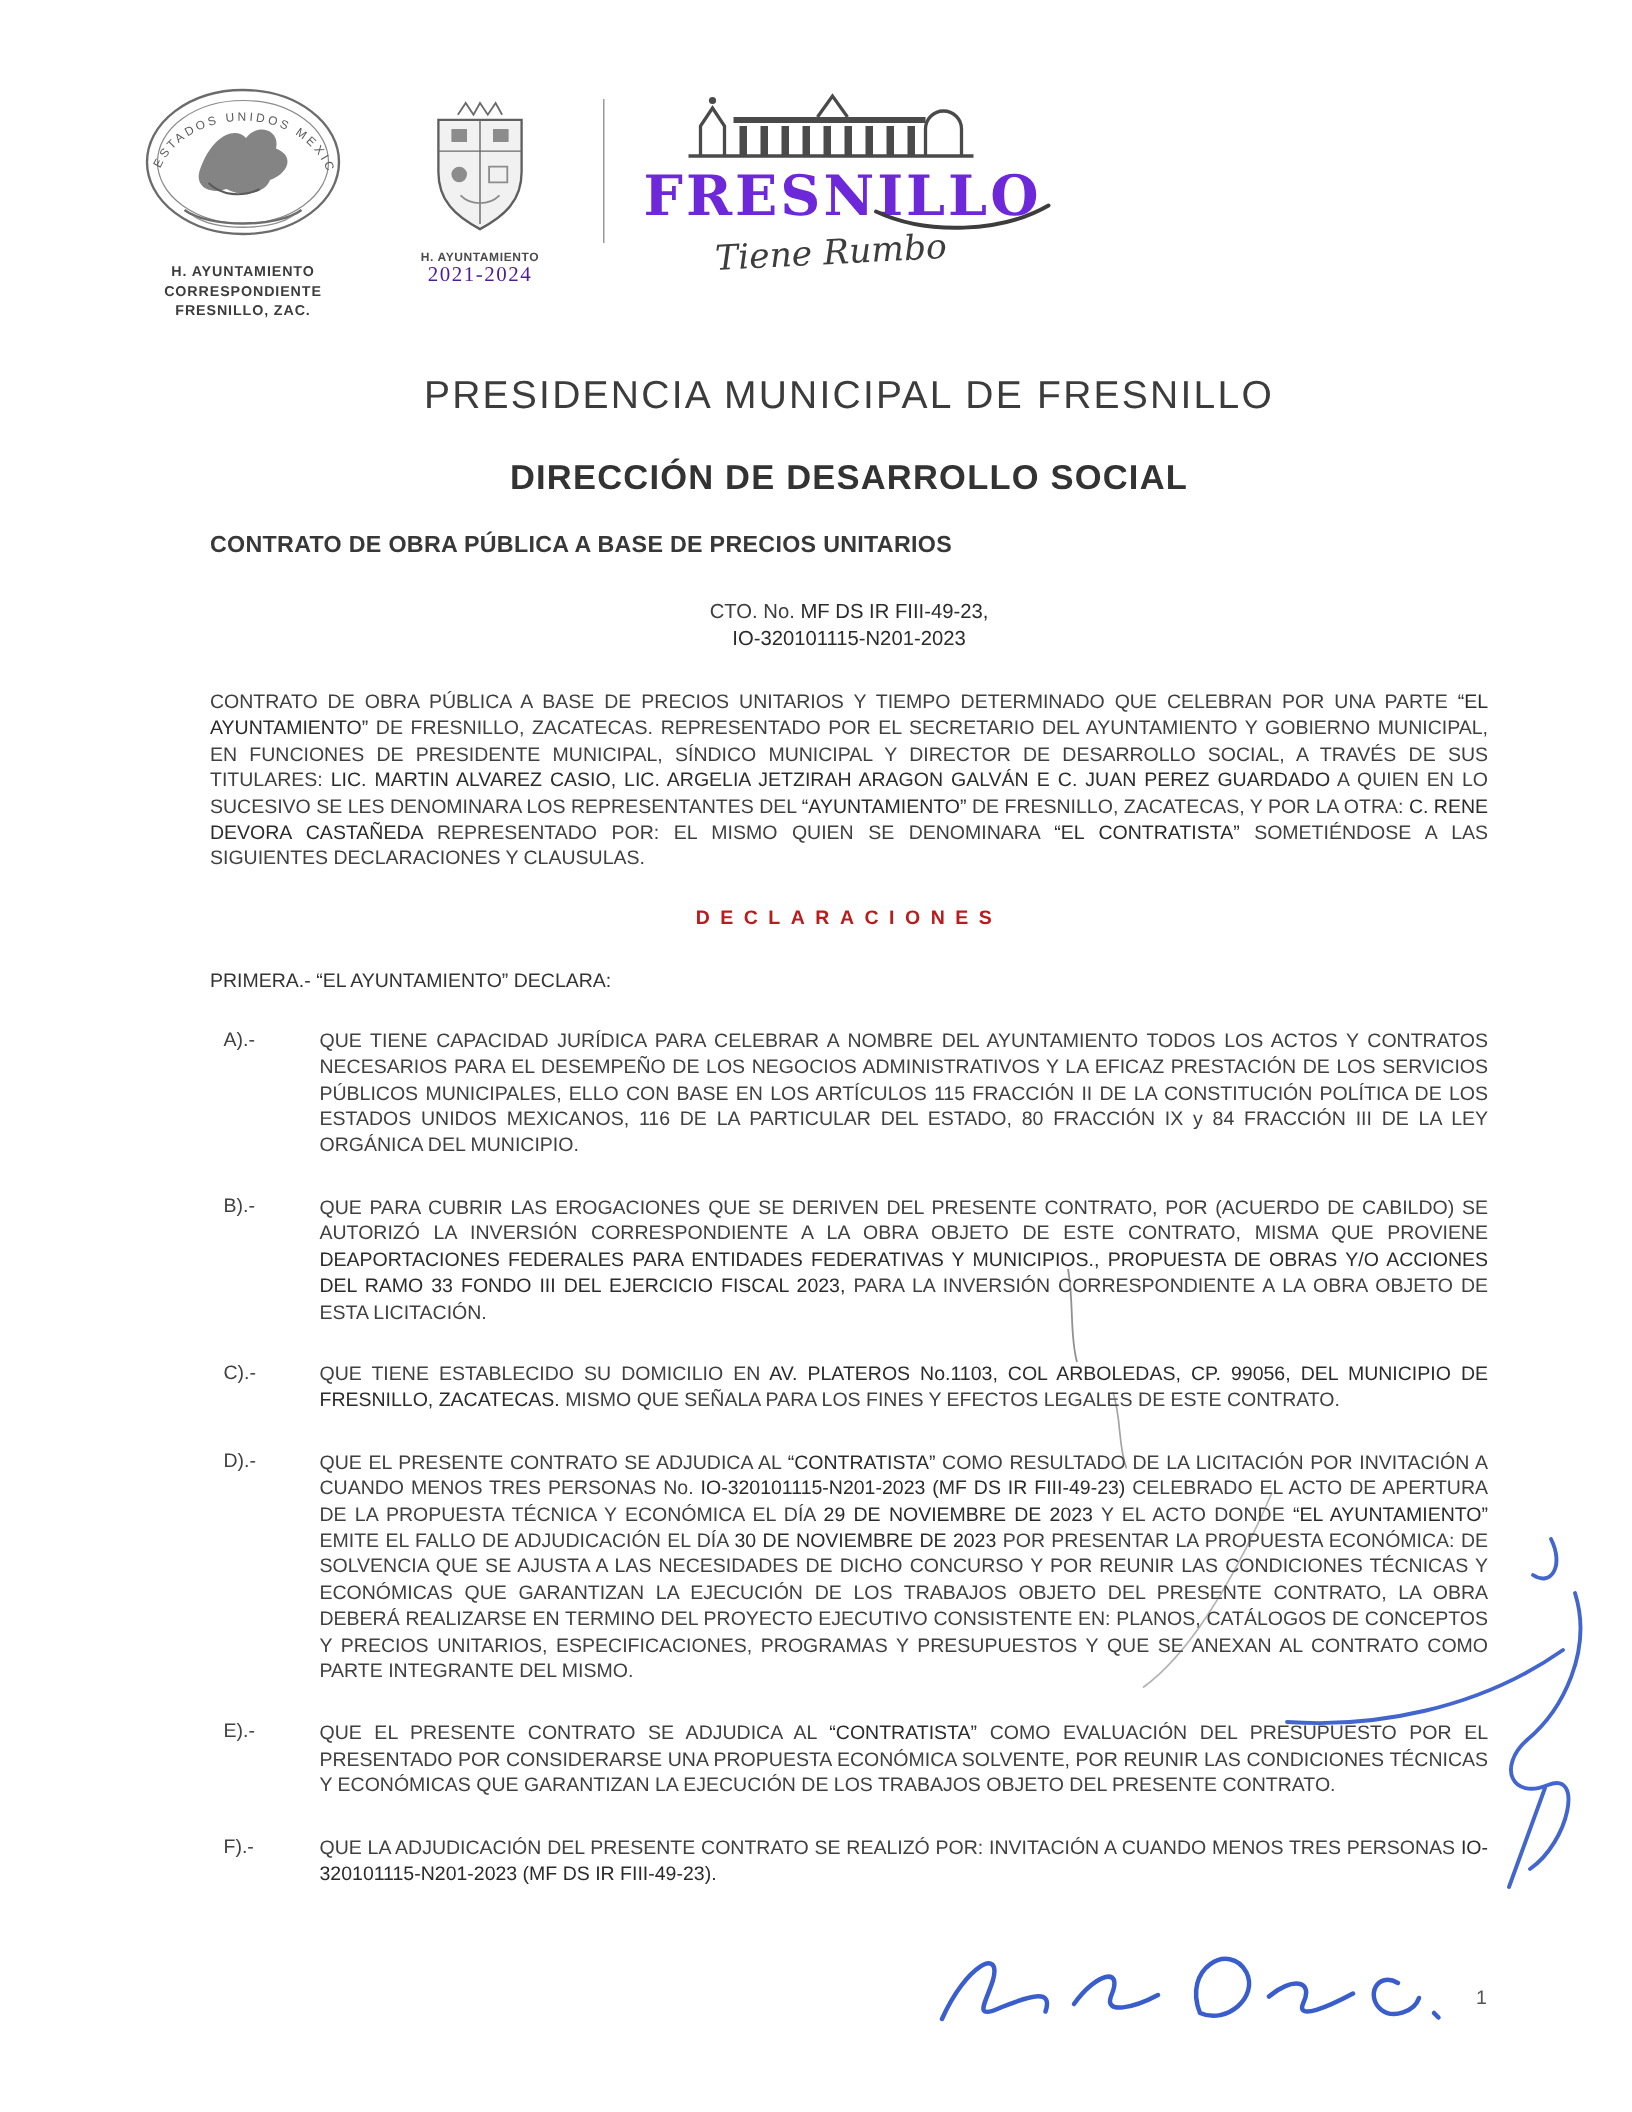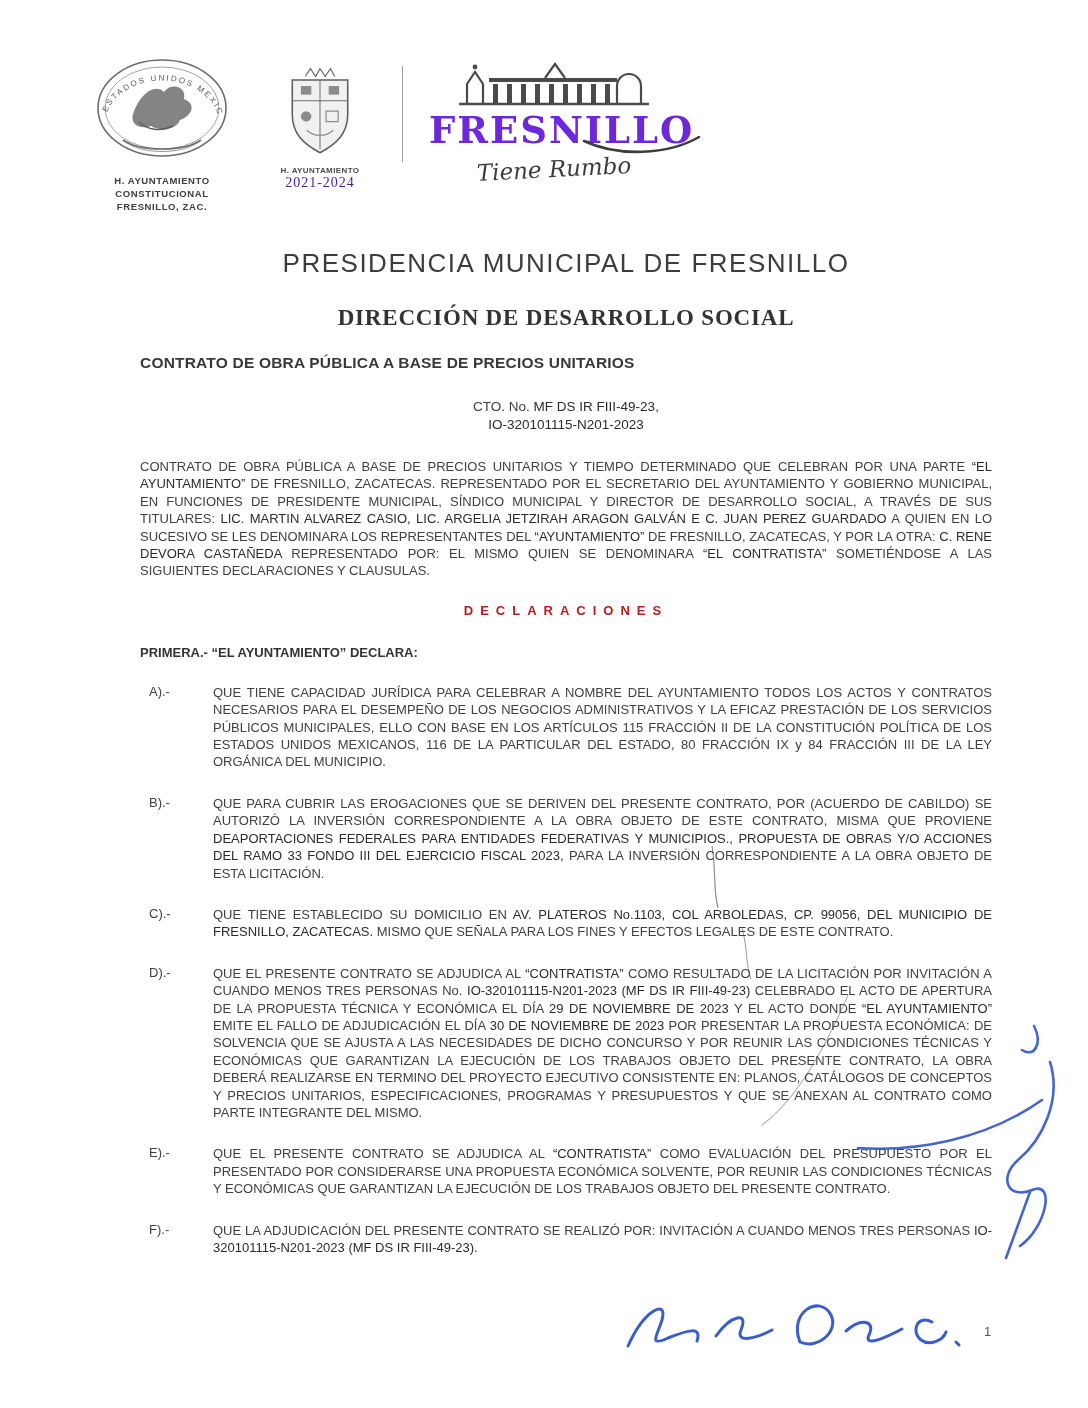--- a/index.html
+++ b/index.html
@@ -28,26 +28,26 @@
   }
   .brand-swoosh{position:absolute;right:-8px;bottom:-9px;}
   .brand-tagline{
     margin-top:6px;
     font-family:"DejaVu Serif","Liberation Serif",serif;
     font-style:italic;font-size:23px;color:#3d3d3d;transform:rotate(-3deg);
   }
   
   .content{position:absolute;top:248px;left:140px;width:852px;}
   .title-main{margin:0;font-size:26px;font-weight:normal;letter-spacing:1.5px;text-align:center;color:#3c3c3c;}
-  .title-sub{margin:26px 0 0 0;font-size:23px;font-weight:bold;letter-spacing:.8px;text-align:center;color:#333333;font-family:Liberation Serif, serif;}
+  .title-sub{margin:26px 0 0 0;font-size:23px;font-weight:bold;letter-spacing:.8px;text-align:center;color:#333333;}
   .title-contract{margin:23px 0 0 0;font-size:15.5px;font-weight:bold;letter-spacing:.2px;text-align:left;color:#383838;}
   .ref-block{margin-top:26px;text-align:center;font-size:13.5px;line-height:17.5px;color:#3f3f3f;}
   .intro{margin:25px 0 0 0;font-size:13px;line-height:17.4px;text-align:justify;}
   .declaraciones{margin-top:23px;text-align:center;font-weight:bold;font-size:13px;letter-spacing:7px;color:#b91c1c;}
-  .primera{margin-top:27px;font-weight:bold;font-size:13px;color:#333;}
+  .primera{margin-top:27px;font-weight:normal;font-size:13px;color:#333;}
   .items{margin-top:4px;}
   .item{display:flex;margin-top:24px;}
   .item-label{flex:none;width:64px;padding-left:9px;font-size:13px;}
   .item-text{flex:1;font-size:13px;line-height:17.4px;text-align:justify;margin:0;}
   b{font-weight:normal;color:#2b2b2b;}
   .page-number{position:absolute;left:984px;top:1324px;font-size:13px;color:#555;}
   .ink-overlay{position:absolute;left:0;top:0;pointer-events:none;}
 </style>
 </head>
 <body>
@@ -66,21 +66,21 @@
         <text font-size="8" fill="#5a5a5a" letter-spacing="2" font-family="Liberation Sans, sans-serif">
           <textPath href="#sealArc" startOffset="6">ESTADOS UNIDOS MEXICANOS</textPath>
         </text>
         <path d="M44,62 C52,38 68,32 75,40 C82,30 98,34 95,47 C108,52 103,64 91,68 C88,77 72,80 62,74 C50,78 41,72 44,62 Z" fill="#6e6e6e" opacity="0.85"></path>
         <path d="M50,70 C58,78 72,80 84,74" fill="none" stroke="#5a5a5a" stroke-width="1.4"></path>
         <path d="M34,88 C50,100 96,100 112,88" fill="none" stroke="#6c6c6c" stroke-width="1.6"></path>
         <path d="M40,92 C55,102 91,102 106,92" fill="none" stroke="#8a8a8a" stroke-width="0.9"></path>
       </svg>
       <div class="seal-caption">
         <div>H. AYUNTAMIENTO</div>
-        <div>CONSTITUCIONAL</div>
+        <div>CORRESPONDIENTE</div>
         <div>FRESNILLO, ZAC.</div>
       </div>
     </div>
 
     <div class="crest-block">
       <svg width="78" height="92" viewBox="0 0 90 106">
         <path d="M28,12 l6,-9 6,9 5,-9 6,9 6,-9 5,9" fill="none" stroke="#6a6a6a" stroke-width="1.4"></path>
         <path d="M13,16 h64 v40 c0,22 -13,34 -32,44 c-19,-10 -32,-22 -32,-44 Z" fill="#f1f1f1" stroke="#5f5f5f" stroke-width="1.8"></path>
         <line x1="13" y1="40" x2="77" y2="40" stroke="#6a6a6a" stroke-width="1.1"></line>
         <line x1="45" y1="16" x2="45" y2="96" stroke="#6a6a6a" stroke-width="1.1"></line>

